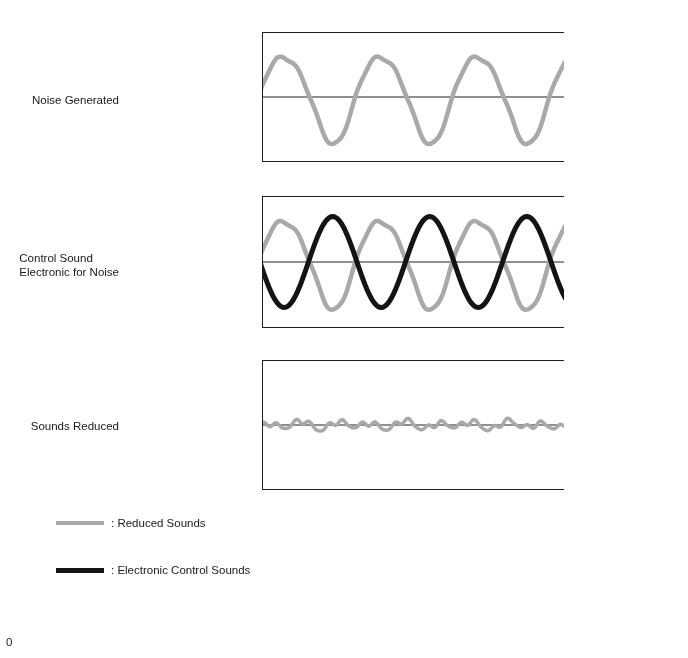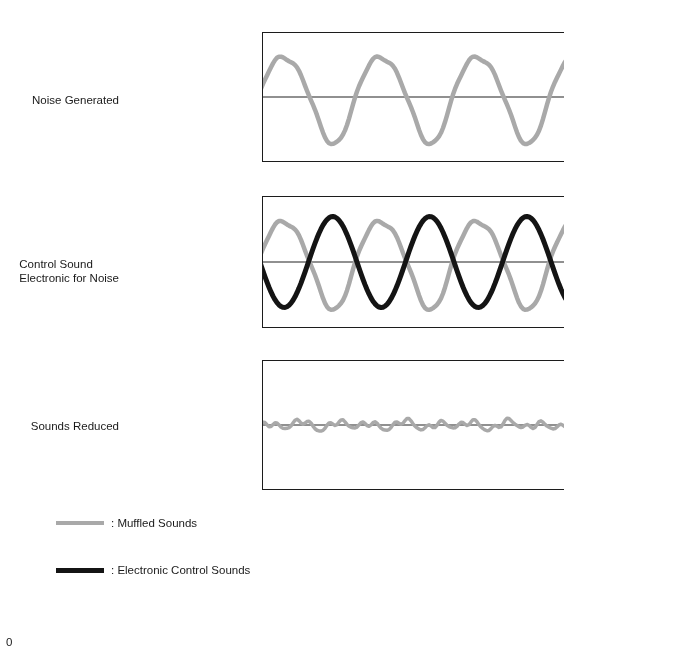--- a/index.html
+++ b/index.html
@@ -15,21 +15,21 @@
   
   .panel-label {
     position: absolute;
     right: 445px;
     text-align: left;
     font-size: 11.5px;
     line-height: 14px;
     white-space: nowrap;
   }
   .panel-label.p1 { top: 93px; }
-  .panel-label.p2 { top: 257px; }
+  .panel-label.p2 { top: 251px; }
   .panel-label.p3 { top: 419px; }
 
   
   .panel-box {
     position: absolute;
     left: 262px;
     width: 332px;
     box-sizing: border-box;
     border: 1.5px solid #1c1c1c;
     background: #ffffff;
@@ -94,21 +94,21 @@
   </div>
   <div class="panel-box p3">
     <svg xmlns="http://www.w3.org/2000/svg" viewBox="0 0 330 128">
         <line x1="0" x2="330" y1="64" y2="64" stroke="#222222" stroke-width="1.2"></line>
         <path d="M-2.0,62.86 L0.0,61.10 L2.0,61.57 L4.0,63.78 L6.0,65.67 L8.0,65.51 L10.0,63.58 L12.0,61.83 L14.0,61.97 L16.0,63.89 L18.0,66.11 L20.0,67.37 L22.0,67.59 L24.0,67.33 L26.0,66.62 L28.0,64.87 L30.0,62.02 L32.0,59.25 L34.0,58.30 L36.0,59.71 L38.0,62.04 L40.0,63.14 L42.0,62.20 L44.0,60.51 L46.0,60.16 L48.0,62.01 L50.0,65.08 L52.0,67.73 L54.0,69.24 L56.0,69.92 L58.0,70.11 L60.0,69.41 L62.0,67.29 L64.0,64.26 L66.0,61.99 L68.0,61.81 L70.0,63.28 L72.0,64.41 L74.0,63.54 L76.0,61.02 L78.0,58.88 L80.0,58.84 L82.0,60.86 L84.0,63.43 L86.0,65.26 L88.0,66.23 L90.0,66.82 L92.0,66.97 L94.0,66.04 L96.0,63.87 L98.0,61.61 L100.0,60.94 L102.0,62.39 L104.0,64.56 L106.0,65.31 L108.0,63.90 L110.0,61.67 L112.0,60.77 L114.0,62.13 L116.0,64.79 L118.0,67.15 L120.0,68.47 L122.0,69.08 L124.0,69.27 L126.0,68.61 L128.0,66.53 L130.0,63.52 L132.0,61.20 L134.0,60.93 L136.0,62.26 L138.0,63.23 L140.0,62.20 L142.0,59.59 L144.0,57.45 L146.0,57.54 L148.0,59.83 L150.0,62.83 L152.0,65.21 L154.0,66.83 L156.0,68.09 L158.0,68.88 L160.0,68.49 L162.0,66.69 L164.0,64.58 L166.0,63.82 L168.0,64.94 L170.0,66.54 L172.0,66.56 L174.0,64.30 L176.0,61.18 L178.0,59.44 L180.0,60.08 L182.0,62.21 L184.0,64.27 L186.0,65.54 L188.0,66.33 L190.0,66.91 L192.0,66.79 L194.0,65.35 L196.0,62.99 L198.0,61.29 L200.0,61.54 L202.0,63.27 L204.0,64.48 L206.0,63.57 L208.0,60.94 L210.0,58.70 L212.0,58.66 L214.0,60.80 L216.0,63.68 L218.0,66.00 L220.0,67.61 L222.0,68.91 L224.0,69.76 L226.0,69.41 L228.0,67.60 L230.0,65.40 L232.0,64.43 L234.0,65.23 L236.0,66.39 L238.0,65.89 L240.0,63.06 L242.0,59.39 L244.0,57.19 L246.0,57.49 L248.0,59.48 L250.0,61.62 L252.0,63.20 L254.0,64.52 L256.0,65.81 L258.0,66.53 L260.0,65.96 L262.0,64.44 L264.0,63.47 L266.0,64.27 L268.0,66.31 L270.0,67.58 L272.0,66.47 L274.0,63.42 L276.0,60.58 L278.0,59.83 L280.0,61.22 L282.0,63.39 L284.0,65.09 L286.0,66.21 L288.0,67.20 L290.0,67.92 L292.0,67.59 L294.0,65.94 L296.0,63.96 L298.0,63.27 L300.0,64.32 L302.0,65.71 L304.0,65.36 L306.0,62.62 L308.0,58.99 L310.0,56.80 L312.0,57.12 L314.0,59.17 L316.0,61.44 L318.0,63.24 L320.0,64.87 L322.0,66.55 L324.0,67.70 L326.0,67.57 L328.0,66.45 L330.0,65.76 L332.0,66.67" fill="none" stroke="#a9a9a9" stroke-width="3.5" stroke-linecap="round" stroke-linejoin="round"></path>
       </svg>
   </div>
 
   <div class="legend-item l1">
     <span class="swatch" style="background: rgb(169, 169, 169);"></span>
-    <span>: Muffled Sounds</span>
+    <span>: Reduced Sounds</span>
   </div>
   <div class="legend-item l2">
     <span class="swatch" style="background: rgb(20, 20, 20);"></span>
     <span>: Electronic Control Sounds</span>
   </div>
 
   <div class="origin-label">0</div>
 
 </div>
 

